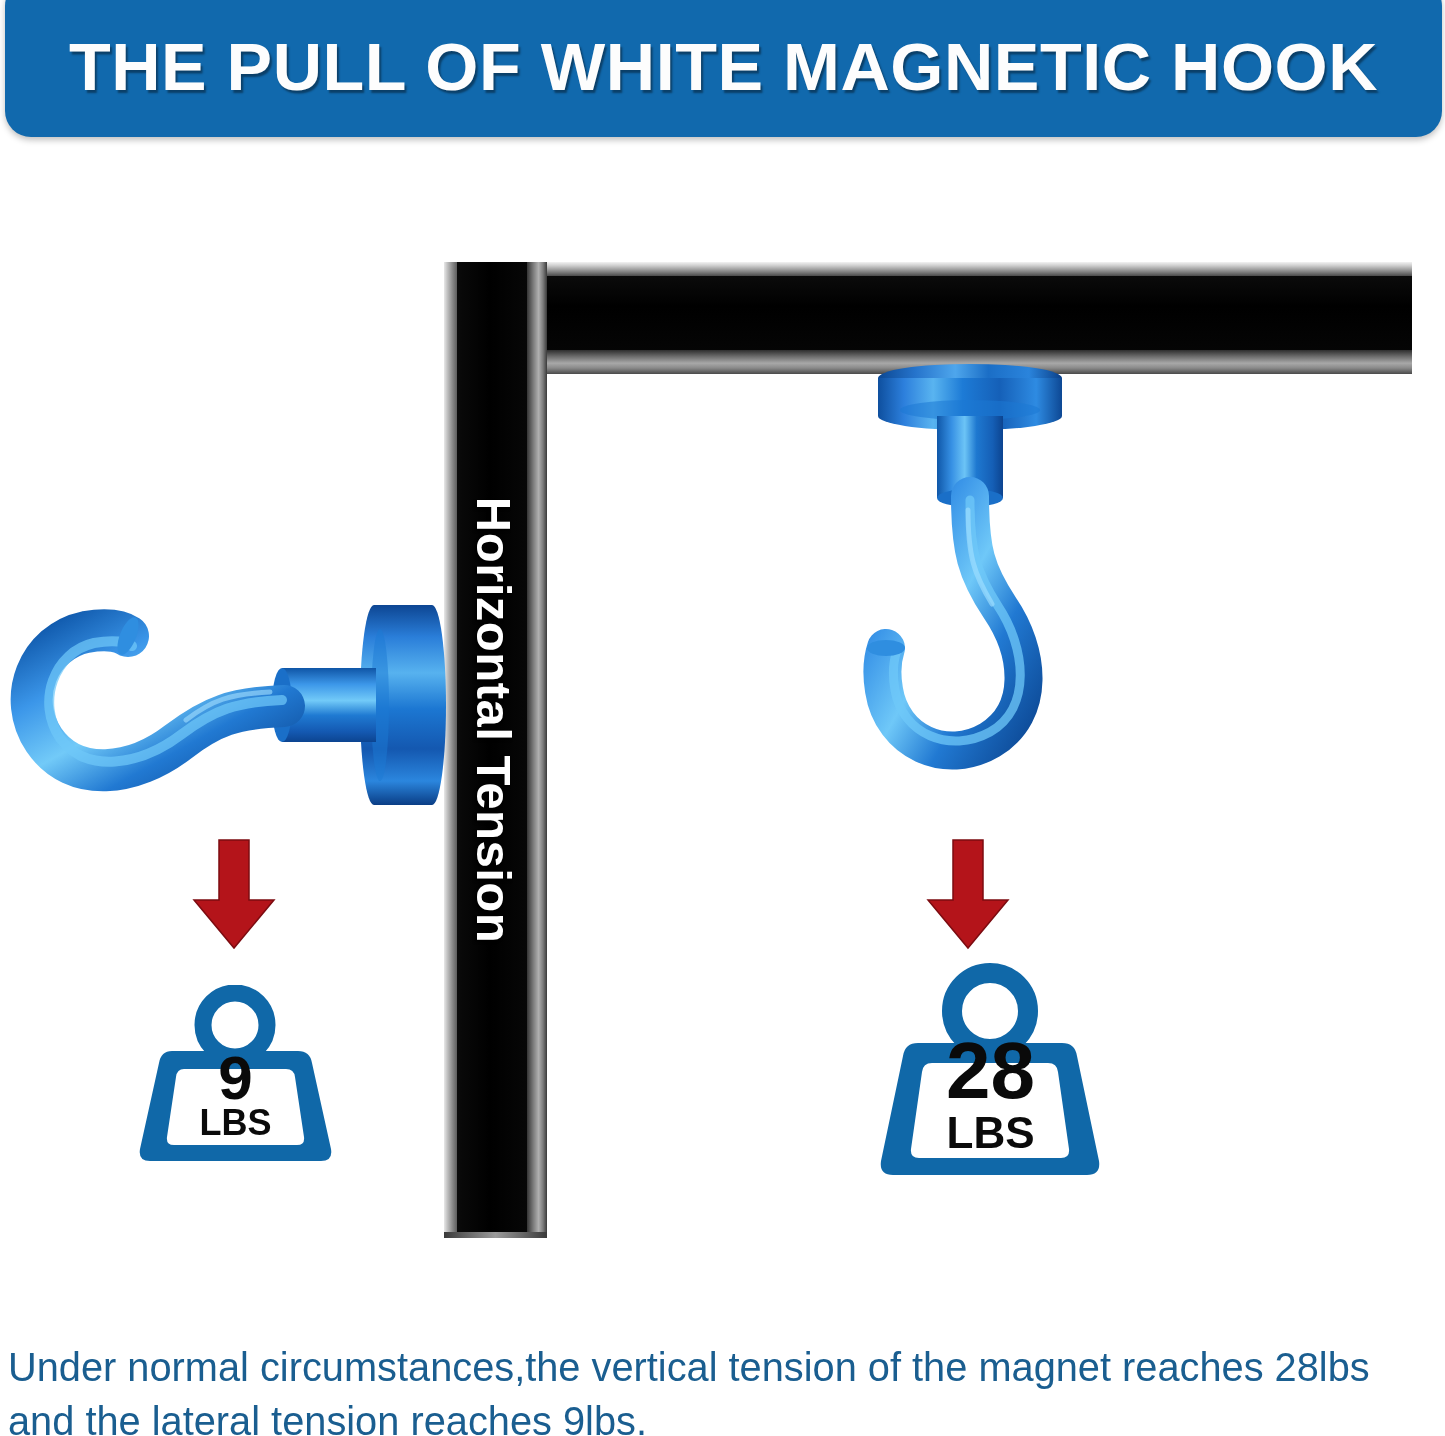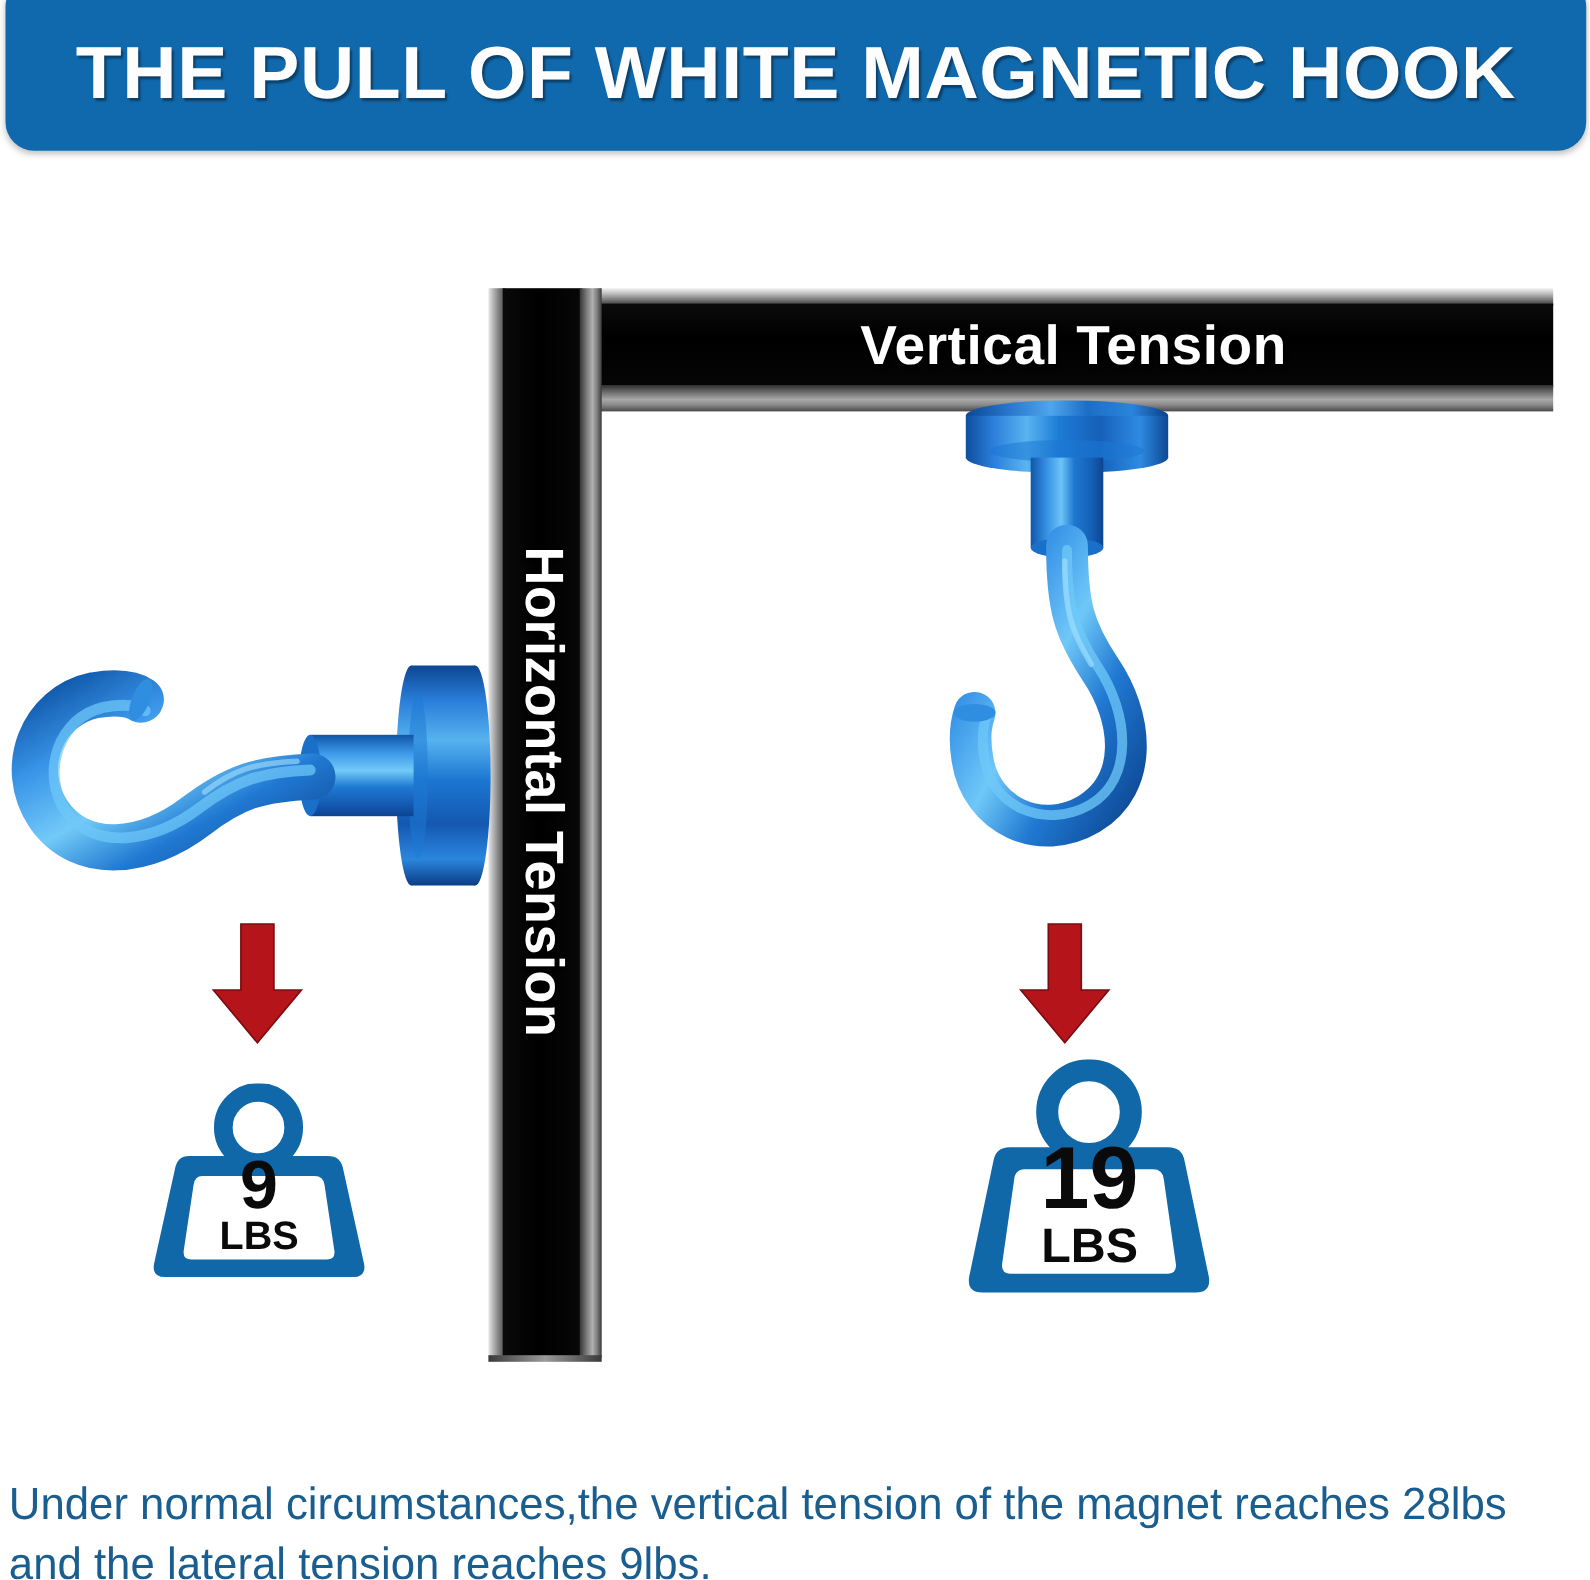--- a/index.html
+++ b/index.html
@@ -118,21 +118,20 @@
 <body>
 
 <div id="header-banner">
   <div id="header-title">THE PULL OF  WHITE MAGNETIC HOOK</div>
 </div>
 
 <div id="surface-horizontal">
   <div class="edge-top"></div>
   <div class="face"></div>
   <div class="edge-bottom"></div>
-  <div class="label-vertical-tension">Vertical Tension</div>
 </div>
 
 <div id="surface-vertical">
   <div class="edge-left"></div>
   <div class="face"></div>
   <div class="edge-right"></div>
   <div class="bar-cap"></div>
   <div class="label-horizontal-tension">Horizontal Tension</div>
 </div>
 
@@ -263,17 +262,17 @@
   <div class="weight-value">9</div>
   <div class="weight-unit">LBS</div>
 </div>
 
 <div id="weight-badge-vertical" class="weight-badge">
   <svg viewBox="0 0 245 218" width="245" height="218">
     <circle cx="122" cy="48" r="38" fill="none" stroke="#1068A8" stroke-width="20"></circle>
     <path d="M50 80 L194 80 Q207 80 209 93 L231 198 Q233 212 219 212 L25 212 Q11 212 13 198 L35 93 Q37 80 50 80 Z" fill="#1068A8"></path>
     <path d="M64 100 L180 100 Q189 100 190 109 L201 186 Q202 195 193 195 L51 195 Q42 195 43 186 L54 109 Q55 100 64 100 Z" fill="#FFFFFF"></path>
   </svg>
-  <div class="weight-value">19</div>
+  <div class="weight-value">28</div>
   <div class="weight-unit">LBS</div>
 </div>
 
 <div id="footer-caption">Under normal circumstances,the vertical tension of the magnet reaches 28lbs and the lateral tension reaches 9lbs.</div>
 
 </body></html>

